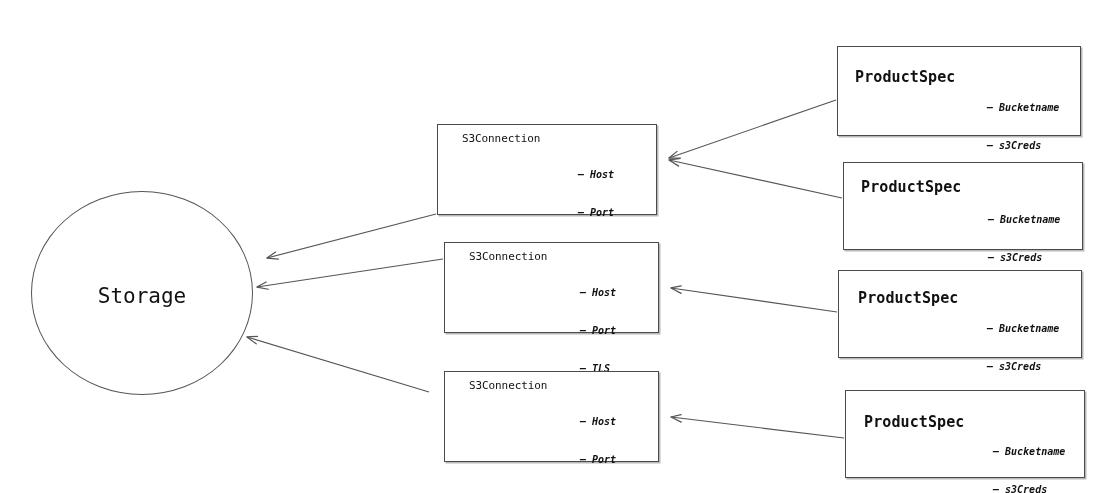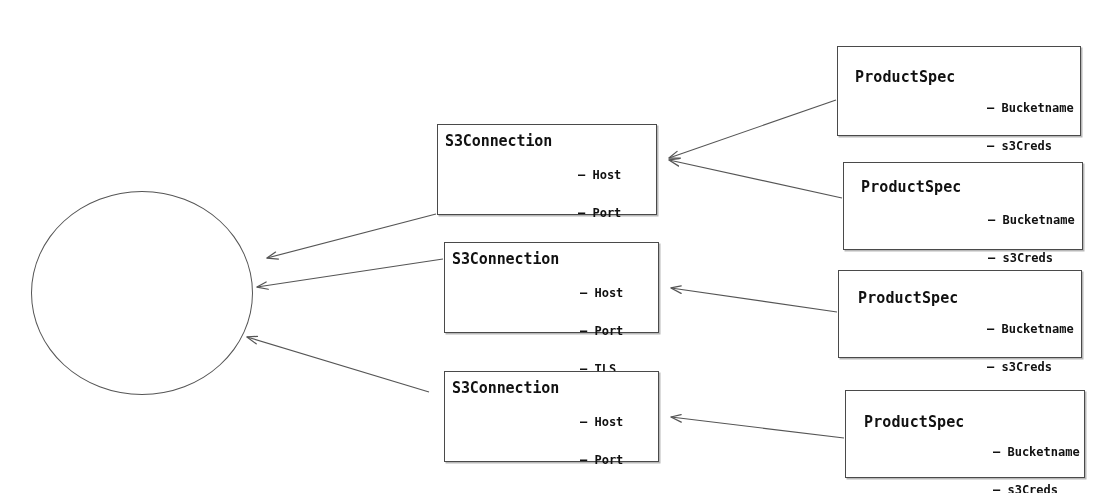--- a/index.html
+++ b/index.html
@@ -33,37 +33,39 @@
     border: 1.4px solid #4a4a4a;
     box-shadow: 1.5px 1.5px 0 0 #b8b8b8;
   }
   .node-title {
     position: absolute;
     font-family: "DejaVu Sans Mono", "Liberation Mono", monospace;
     color: #111111;
     white-space: pre;
   }
   .title-s3 {
-    font-size: 15px;
-    font-weight: 700;
+    font-size: 11px;
+    font-weight: 400;
     letter-spacing: -0.1px;
+    margin-left: 17px;
   }
   .title-ps {
     font-size: 15px;
     font-weight: bold;
     letter-spacing: 0.1px;
   }
   .attr-list {
     position: absolute;
     font-family: "DejaVu Sans Mono", "Liberation Mono", monospace;
-    font-size: 12px;
+    font-size: 10px;
     font-weight: bold;
     color: #111111;
     line-height: 12.8px;
     white-space: pre;
+    font-style: italic;
   }
   .attr-list .attr-row {
     white-space: pre;
   }
   .circle-node {
     position: absolute;
     box-sizing: border-box;
     border: 1.5px solid #555555;
     border-radius: 50%;
     background: #ffffff;
@@ -98,20 +100,21 @@
     <path d="M 836 100 L 669 158" stroke="#555555" stroke-width="1.15" fill="none" marker-end="url(#ah)"></path>
 
     <path d="M 842 198 L 669 160" stroke="#555555" stroke-width="1.15" fill="none" marker-end="url(#ah)"></path>
 
     <path d="M 837 312 L 671 288" stroke="#555555" stroke-width="1.15" fill="none" marker-end="url(#ah)"></path>
 
     <path d="M 844 438 L 671 417" stroke="#555555" stroke-width="1.15" fill="none" marker-end="url(#ah)"></path>
   </svg>
 
   <div class="circle-node" style="left:31px; top:191px; width:222px; height:204px;"></div>
+  <div class="circle-label" style="left:42px; top:284px; width:200px;">Storage</div>
 
   <div class="node-box" style="left:437px; top:124px; width:220px; height:91px;"></div>
   <div class="node-title title-s3" style="left:445px; top:132px;">S3Connection</div>
   <div class="attr-list" style="left:578px; top:143px;">
     <div class="attr-row">– Host</div>
     <div class="attr-row">– Port</div>
     <div class="attr-row">– TLS</div>
   </div>
 
   <div class="node-box" style="left:444px; top:242px; width:215px; height:91px;"></div>

